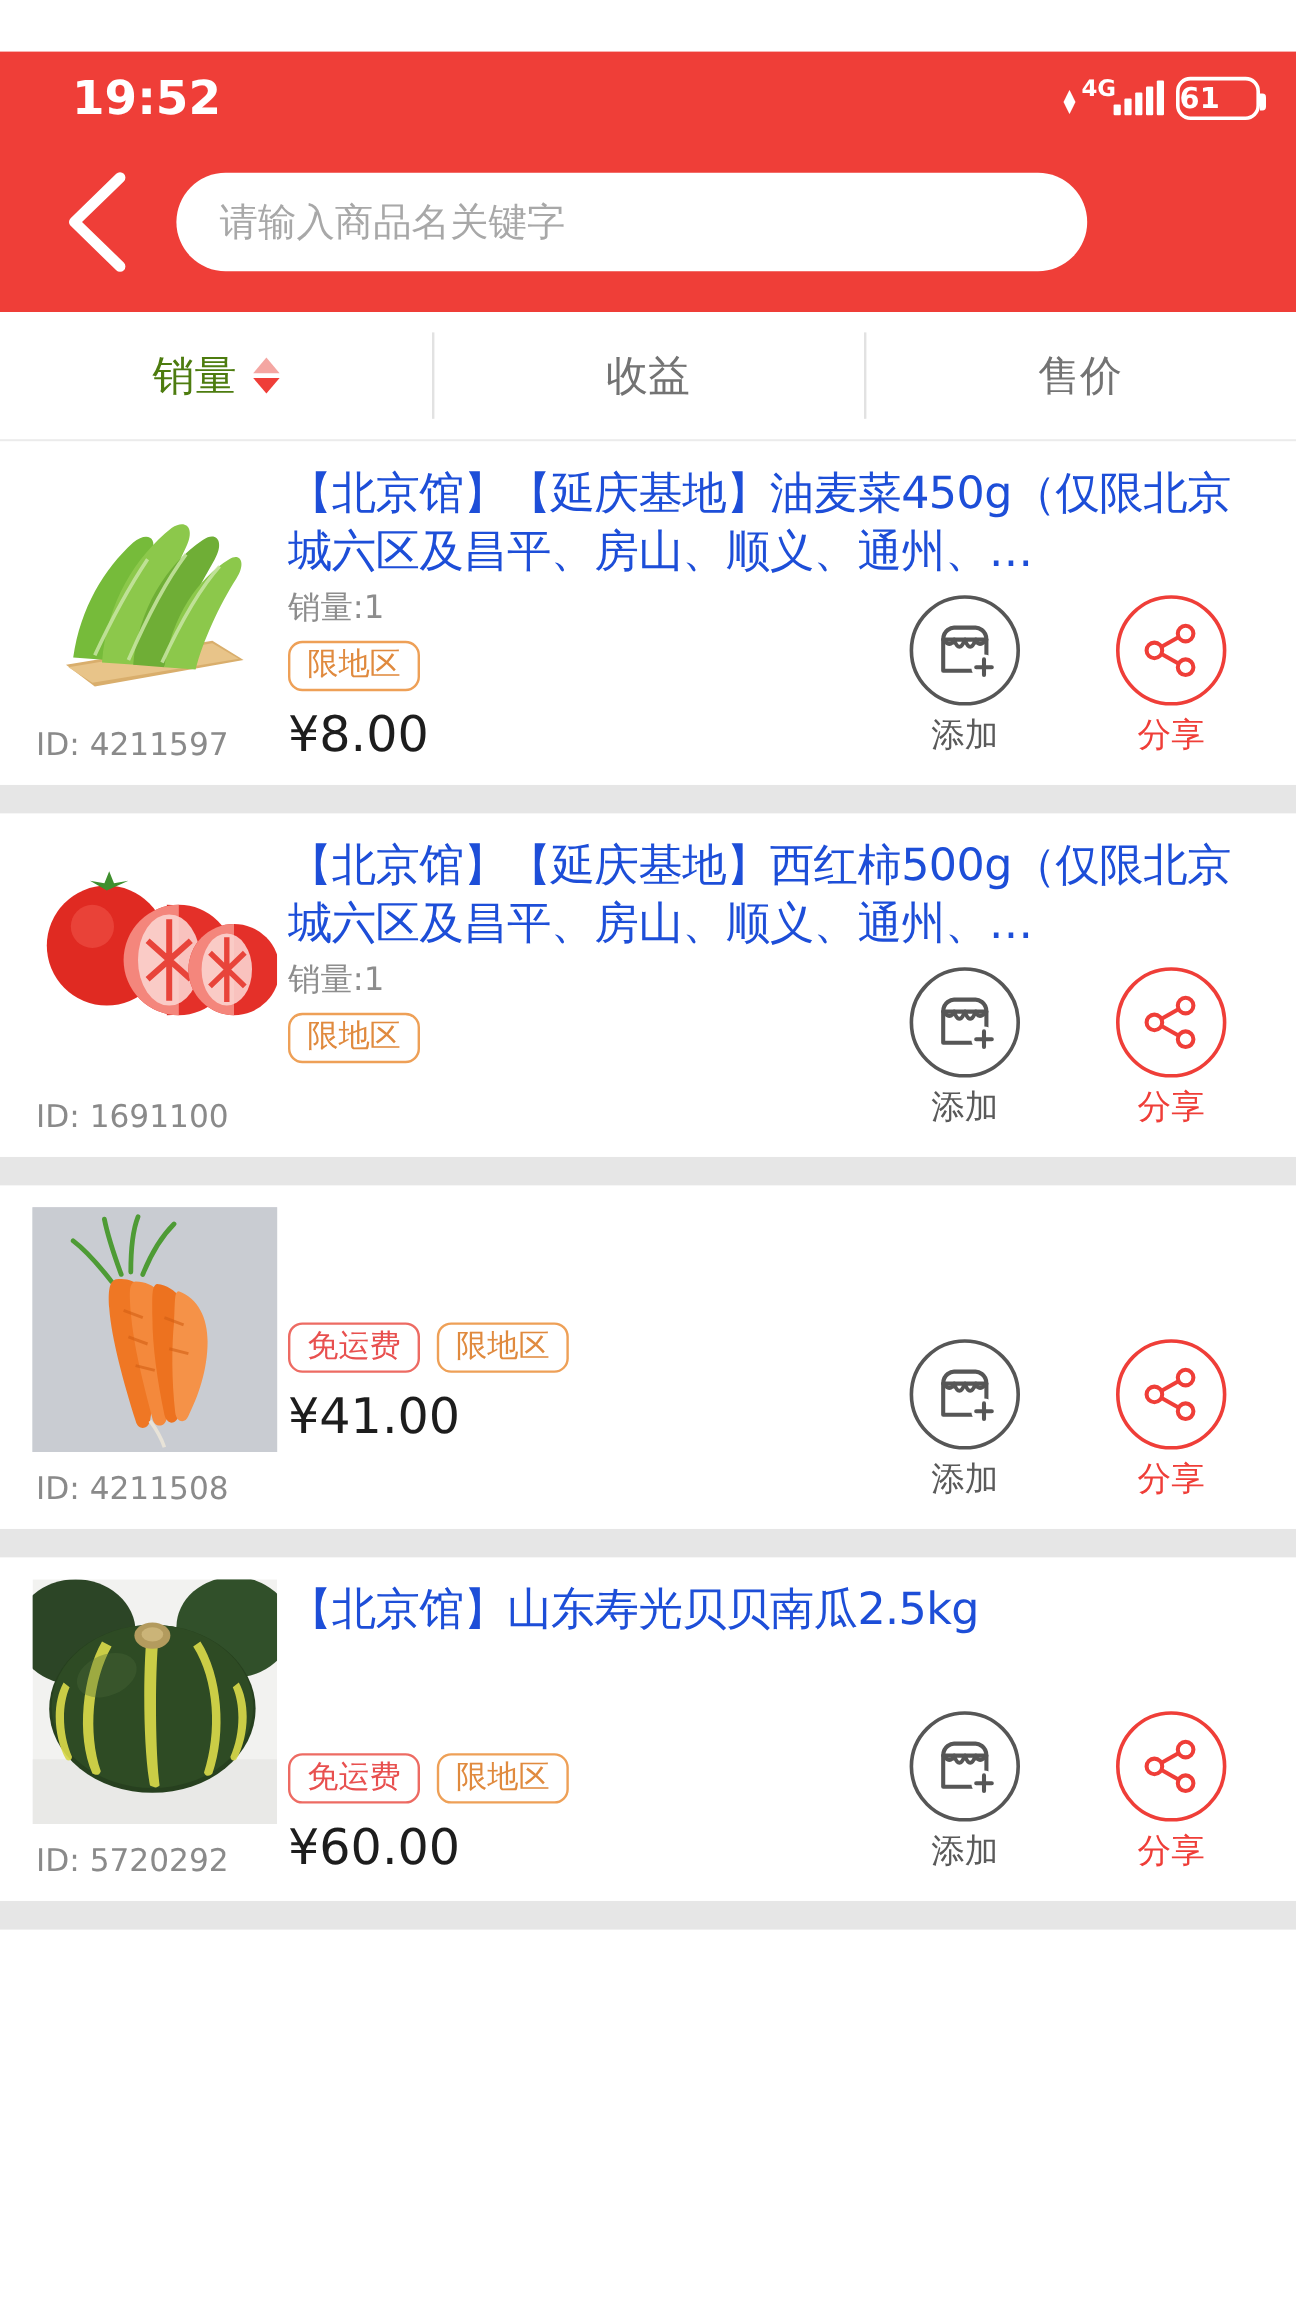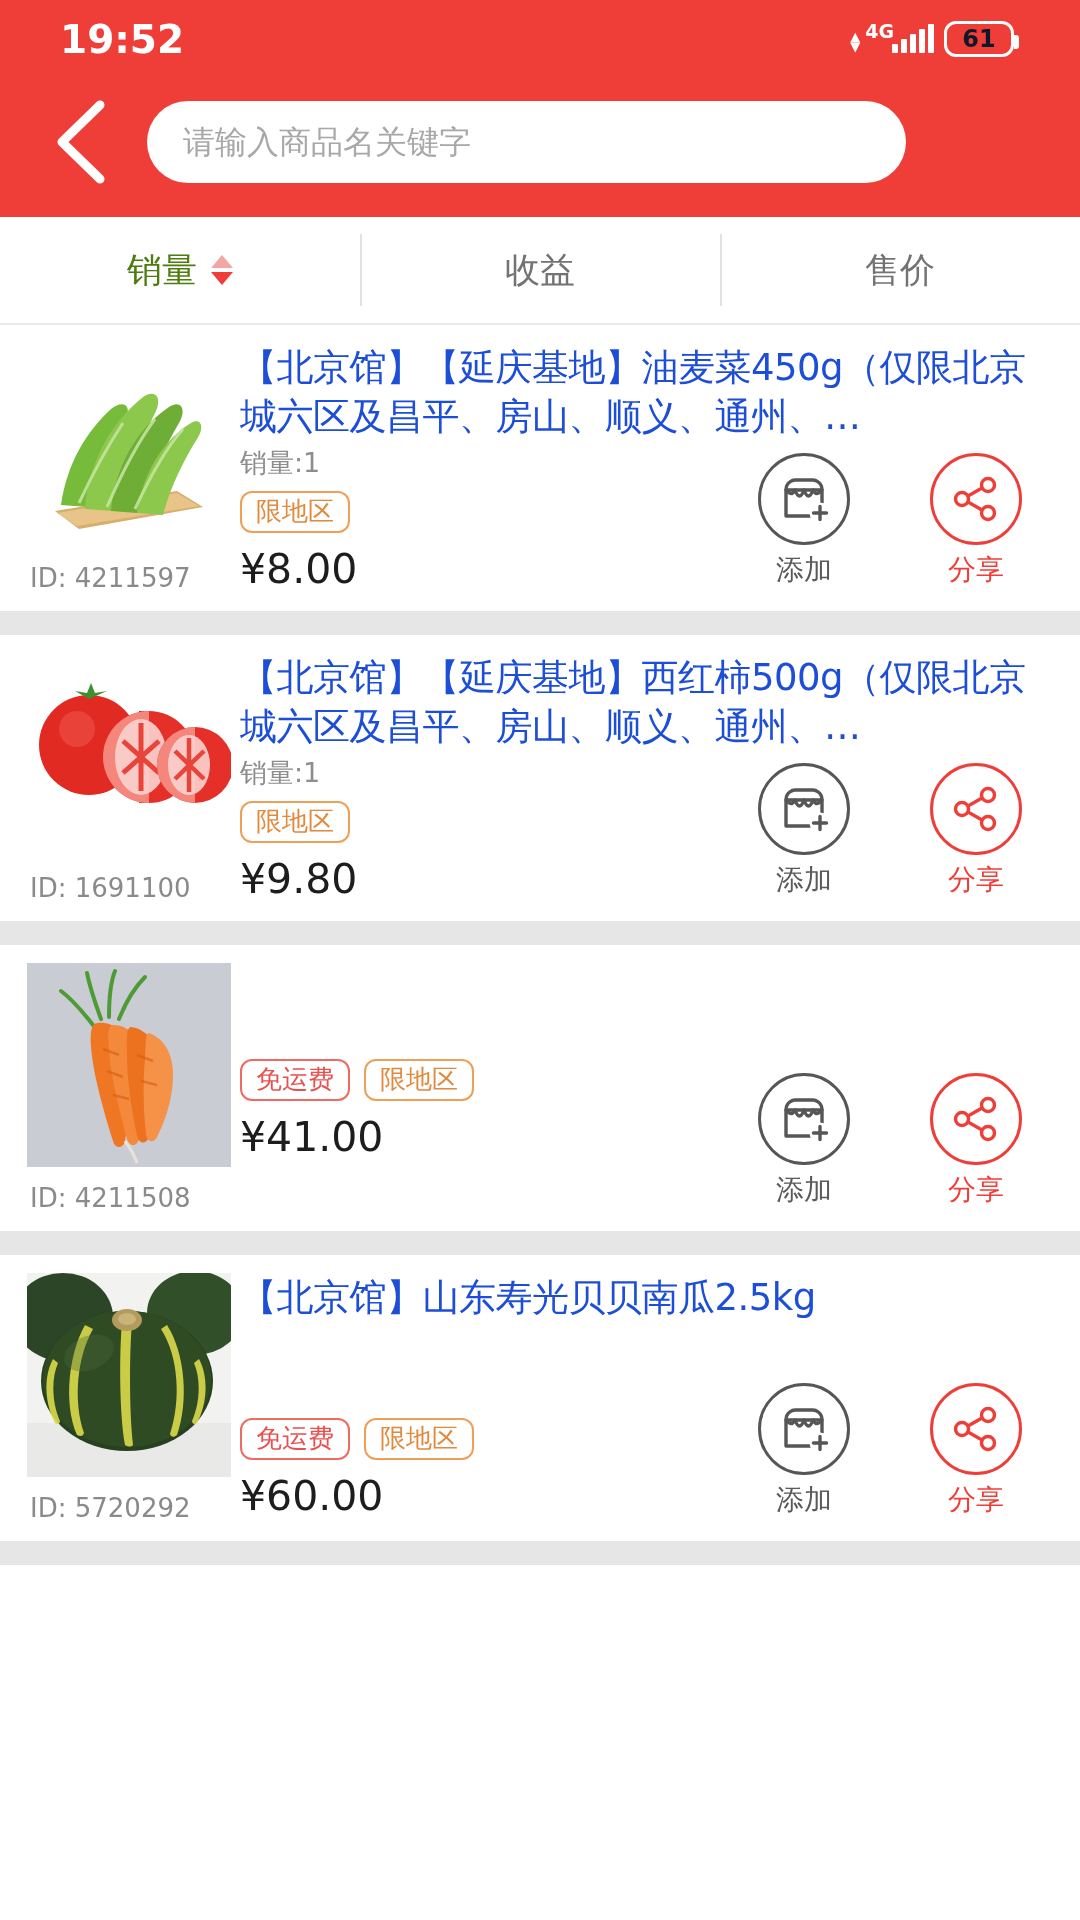--- a/index.html
+++ b/index.html
@@ -14,22 +14,23 @@
   .header {
     background:#ef3e38;
     height:217px;
     position:relative;
   }
   .statusbar {
     height:78px;
     display:flex;
     align-items:center;
     justify-content:space-between;
-    padding:0 66px 0 60px;
+    padding:0 30px 0 60px;
     color:#ffffff;
+    margin-top:43px;
   }
   .clock {
     font-size:39px;
     font-weight:bold;
     letter-spacing:0px;
     color:#ffffff;
   }
   .status-right { display:flex; align-items:center; gap:10px; }
   .net-label {
     font-size:19px; font-weight:bold; color:#fff;
@@ -42,22 +43,22 @@
   .signal i:nth-child(3){height:19px}
   .signal i:nth-child(4){height:24px}
   .signal i:nth-child(5){height:29px}
   .sig-wrap { display:flex; align-items:flex-end; }
   .updown {
     font-size:13px; line-height:10px; color:#fff;
     display:flex; flex-direction:column; margin-right:3px; margin-bottom:1px;
   }
   .battery {
     width:70px; height:36px; border:3px solid #fff; border-radius:12px;
-    display:flex; align-items:center; justify-content:center;
-    font-size:24px; font-weight:bold; color:#0f172a; position:relative;
+    display:flex; align-items:center; justify-content:flex-start;
+    font-size:24px; font-weight:bold; color:#ffffff; position:relative;
   }
   .battery::after{
     content:""; position:absolute; right:-8px; top:11px;
     width:5px; height:14px; background:#fff; border-radius:0 3px 3px 0;
   }
 
   .navbar {
     height:139px;
     display:flex;
     align-items:center;
@@ -364,21 +365,20 @@
         </svg>
       </div>
       <div class="pid">ID: 1691100</div>
     </div>
     <div class="info-col">
       <div class="title">【北京馆】【延庆基地】西红柿500g（仅限北京城六区及昌平、房山、顺义、通州、…</div>
       <div class="sales">销量:1</div>
       <div class="tags">
         <span class="tag tag-region">限地区</span>
       </div>
-      <div class="price">¥9.80</div>
       <div class="actions">
         <div class="action">
           <div class="circle gray">
             <svg width="54" height="54" viewBox="0 0 54 54">
               <path d="M9 18 L45 18 L45 44 L9 44 Z" fill="none" stroke="#565656" stroke-width="3.4" stroke-linejoin="round"></path>
               <path d="M9 18 C9 10 16 8 18 8 L36 8 C38 8 45 10 45 18 C45 18 39 26 36 18 C33 26 30 26 27 18 C24 26 21 26 18 18 C15 26 9 18 9 18 Z" fill="none" stroke="#565656" stroke-width="3.4" stroke-linejoin="round"></path>
               <circle cx="43" cy="41" r="10.5" fill="#ffffff"></circle>
               <path d="M43 34.5 L43 47.5 M36.5 41 L49.5 41" stroke="#565656" stroke-width="3.4" stroke-linecap="round"></path>
             </svg>
           </div>

